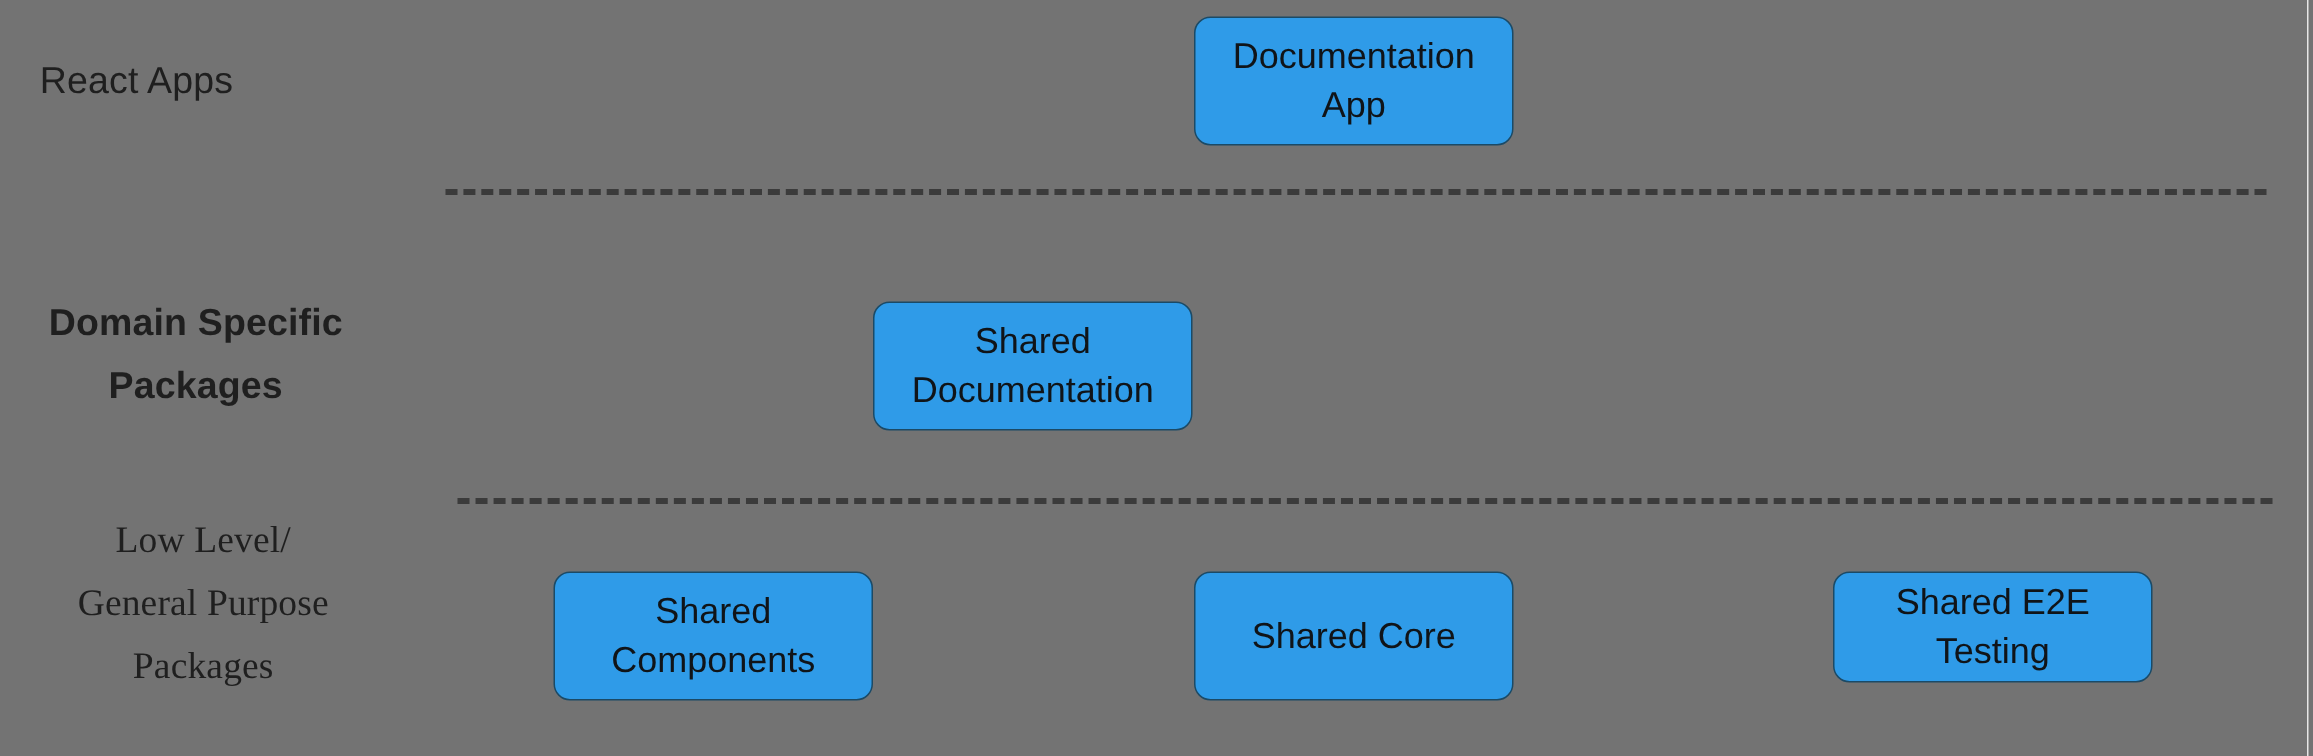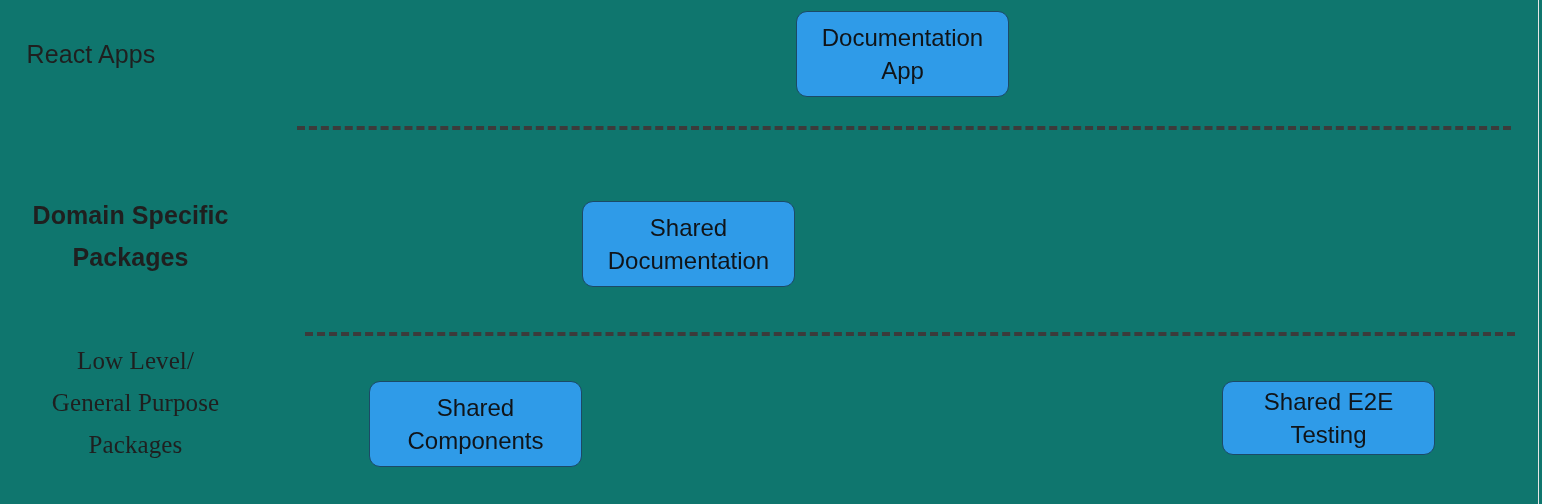--- a/index.html
+++ b/index.html
@@ -10,21 +10,21 @@
   }
   body {
     font-family: "Liberation Sans", "DejaVu Sans", sans-serif;
     -webkit-font-smoothing: antialiased;
   }
 
   #diagram-canvas {
     position: relative;
     width: 1542px;
     height: 504px;
-    background: #0f766e;
+    background: #737373;
     overflow: hidden;
   }
 
   
   .page-edge {
     position: absolute;
     top: 0;
     bottom: 0;
     width: 1px;
     background: #e6e6e6;
@@ -87,19 +87,20 @@
 
   <div class="divider" style="left:305px; top:332px; width:1210px;"></div>
 
   <div class="tier-label" style="left:0px; top:340px; width:271px;font-family:Liberation Serif, serif;">Low Level/
 General Purpose
 Packages</div>
 
   <div class="node" style="left:369px; top:381px; width:213px; height:86px;">Shared
 Components</div>
 
+  <div class="node" style="left:796px; top:381px; width:213px; height:86px;">Shared Core</div>
 
   <div class="node" style="left:1222px; top:381px; width:213px; height:74px;">Shared E2E
 Testing</div>
 
   <div class="page-edge" style="left:1538px;"></div>
 
 </div>
 
 </body></html>

